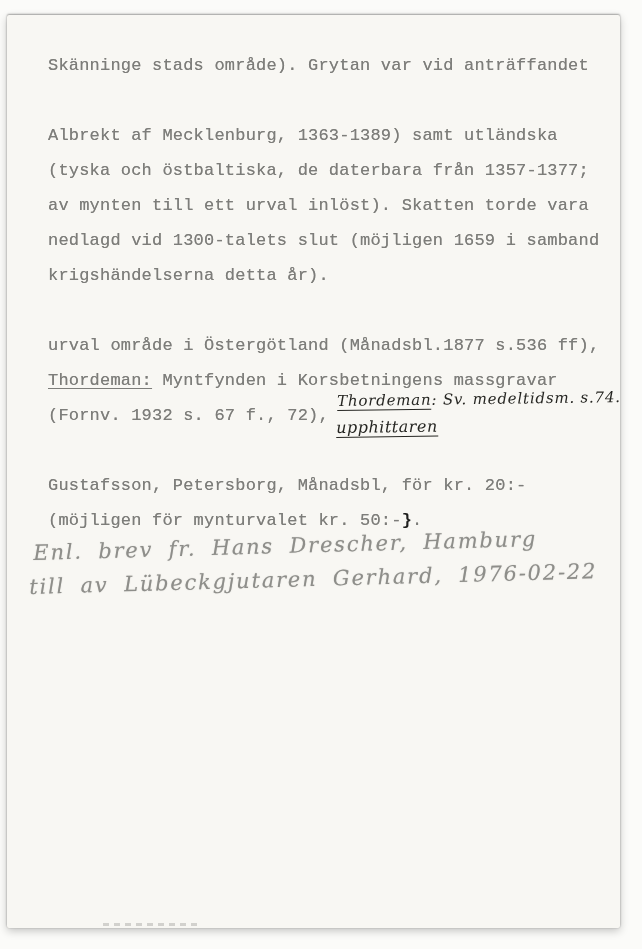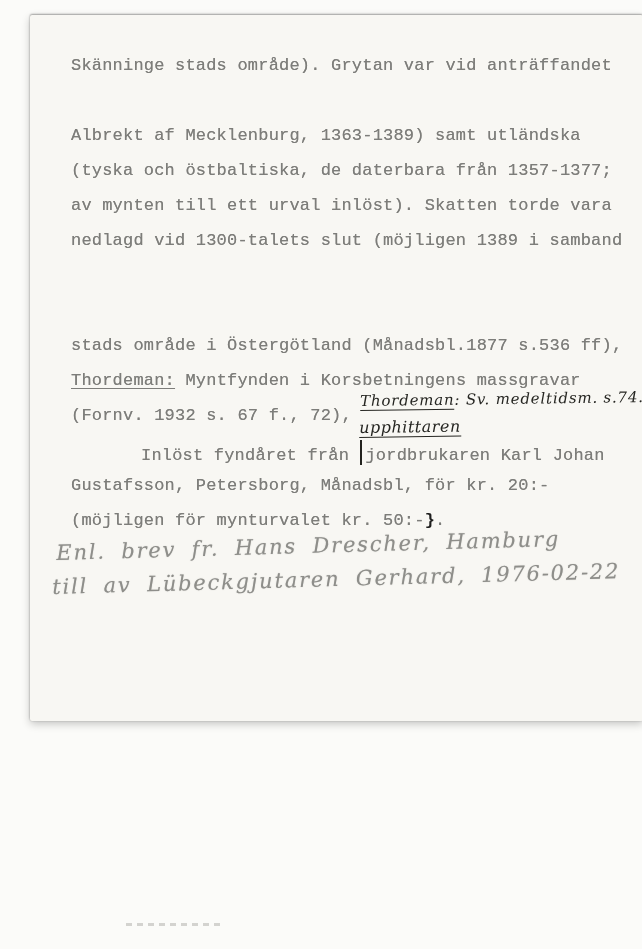--- a/index.html
+++ b/index.html
@@ -4,21 +4,21 @@
 <style>
   html,body{margin:0;padding:0;}
   body{
     width:642px;height:949px;
     background:#fbfbf9;
     font-family:"Liberation Mono",monospace;
     position:relative;
     overflow:hidden;
   }
   .paper{
-    position:absolute;left:30px;top:15px;width:613px;height:706px;
+    position:absolute;left:7px;top:15px;width:613px;height:913px;
     background:#f8f7f3;
     border-radius:2px;
     box-shadow:0 -1px 2px rgba(0,0,0,.30), 0 3px 8px rgba(0,0,0,.22), 0 0 2px rgba(0,0,0,.15);
     text-decoration:underline;
   }
   .t{
     position:absolute;left:41px;
     font-family:"Liberation Mono",monospace;
     font-size:17px;line-height:22px;
     color:#7d7d7a;
@@ -76,34 +76,34 @@
 </style>
 </head>
 <body>
 
 <div class="paper">
 
   <div class="t" style="top:40px">Skänninge stads område). Grytan var vid anträffandet</div>
   <div class="t" style="top:110px">Albrekt af Mecklenburg, 1363-1389) samt utländska</div>
   <div class="t" style="top:145px">(tyska och östbaltiska, de daterbara från 1357-1377;</div>
   <div class="t" style="top:180px">av mynten till ett urval inlöst). Skatten torde vara</div>
-  <div class="t" style="top:215px">nedlagd vid 1300-talets slut (möjligen 1389 i samband</div>
+  <div class="t" style="top:215px">nedlagd vid 1300-talets slut (möjligen 1659 i samband</div>
+  <div class="t" style="top:250px">krigshändelserna detta år).</div>
 
 
-  <div class="t" style="top:320px">stads område i Östergötland (Månadsbl.1877 s.536 ff),</div>
+  <div class="t" style="top:320px">urval område i Östergötland (Månadsbl.1877 s.536 ff),</div>
 
   <div class="t" style="top:355px"><span class="u">Thordeman:</span><span> Myntfynden i Korsbetningens massgravar</span></div>
 
   <div class="t" style="top:390px">(Fornv. 1932 s. 67 f., 72),</div>
 
   <div class="hw ink" style="left:330px;top:377px"><span class="u">Thordeman</span><span>: Sv. medeltidsm. s.74.</span></div>
 
   <div class="hw ink ink-word" style="left:329px;top:403px"><span class="u">upphittaren</span></div>
 
-  <div class="t indent2" style="top:425px"><span>Inlöst fyndåret från </span><span class="caret"></span><span>jordbrukaren Karl Johan</span></div>
 
   <div class="t" style="top:460px">Gustafsson, Petersborg, Månadsbl, för kr. 20:-</div>
 
   <div class="t" style="top:495px"><span>(möjligen för mynturvalet kr. 50:-</span><span class="ink-char">}</span><span>.</span></div>
 
   <div class="hw pencil" style="left:26px;top:526px">Enl. brev fr. Hans Drescher, Hamburg</div>
   <div class="hw pencil" style="left:22px;top:560px">till av Lübeckgjutaren Gerhard, 1976-02-22</div>
 
   <div class="artifact"></div>
 </div>

